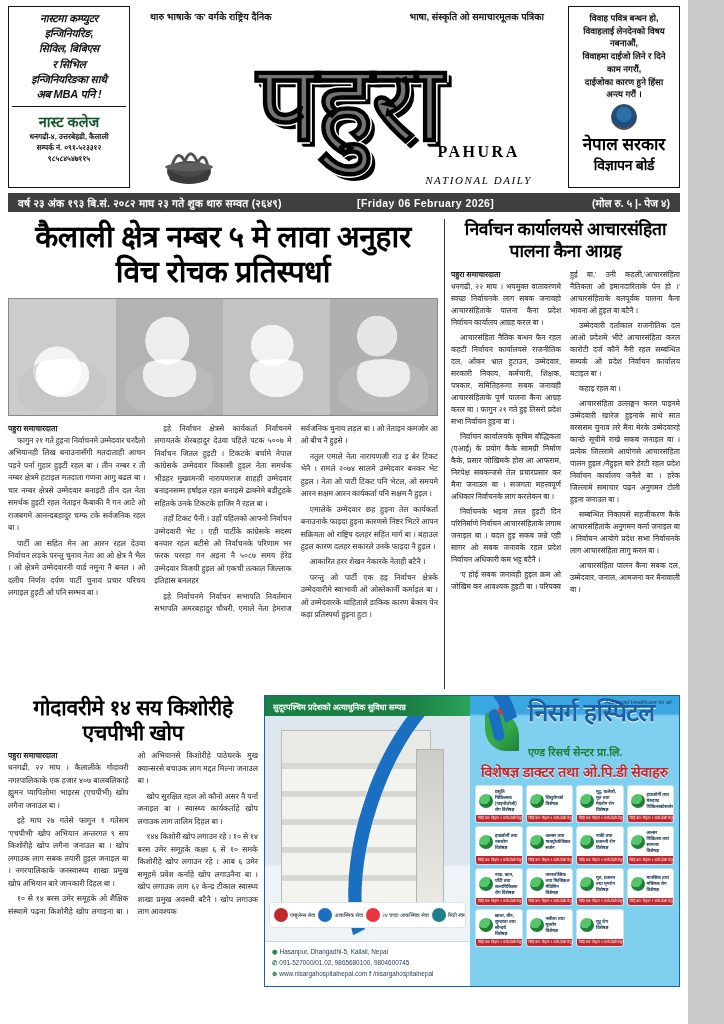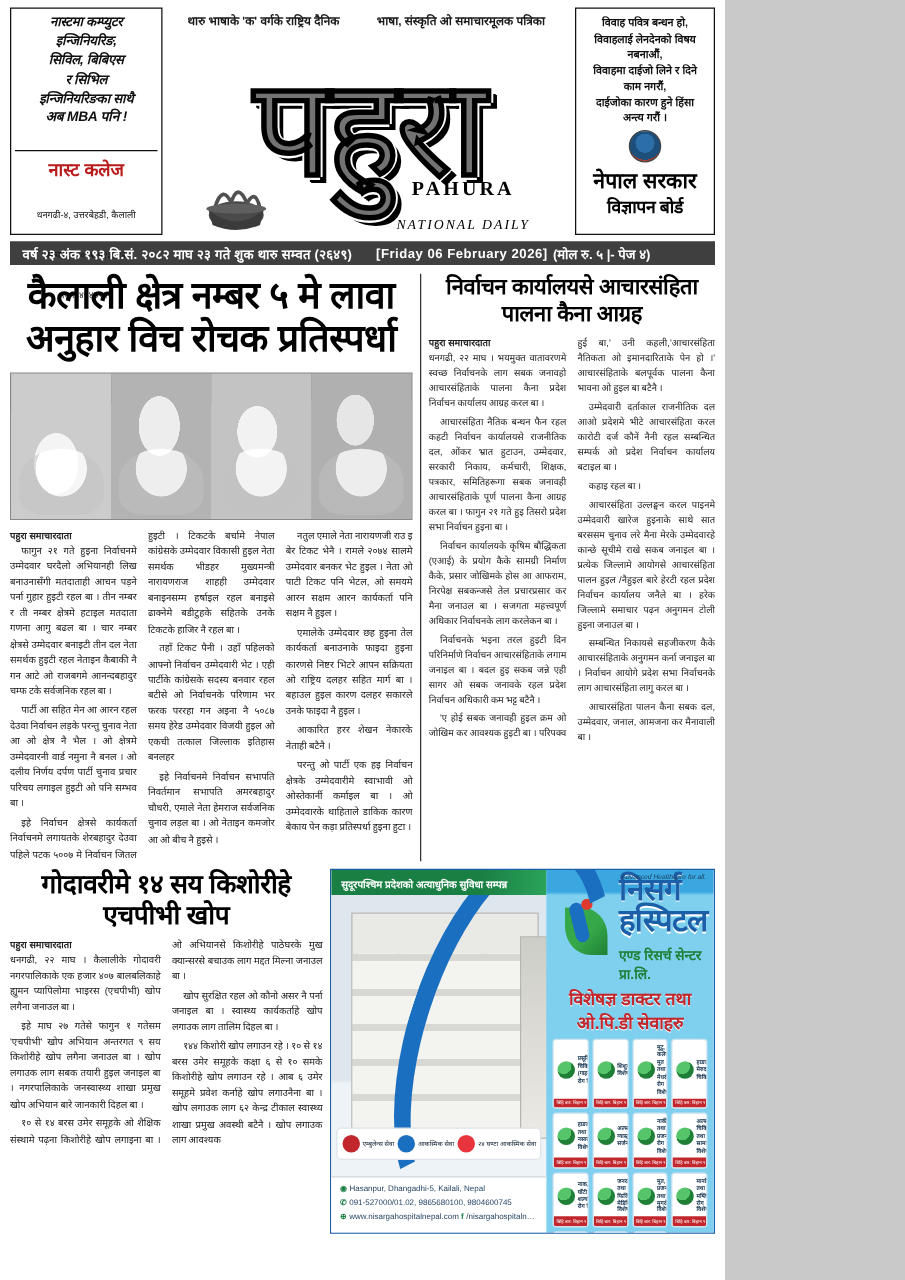--- a/index.html
+++ b/index.html
@@ -4,21 +4,21 @@
 <style>
   * { box-sizing: border-box; }
   html, body {
     margin: 0; padding: 0;
     background: #c9c9c9;
   }
   body {
     font-family: "Liberation Sans", sans-serif;
   }
   .page {
-    width: 580px; height: 1024px;
+    width: 688px; height: 1024px;
     background: #ffffff;
     position: relative;
     overflow: hidden;
     padding: 6px 8px;
   }
 
   
   .masthead {
     display: flex;
     align-items: stretch;
@@ -39,31 +39,30 @@
     font-weight: bold;
     font-size: 10.5px;
     line-height: 1.45;
     color: #111;
     letter-spacing: -.2px;
   }
   .ad-left-line.mba { font-size: 11px; }
   .ad-left-name {
     font-weight: bold;
     font-size: 14.5px;
-    margin-top: 17px;
+    margin-top: 3px;
     border-top: 1.2px solid #111;
     padding-top: 4px;
-    color: #b91c1c;
+    color: #14532d;
   }
   .ad-left-addr {
     font-size: 7.4px;
     line-height: 1.5;
     color: #111;
-    font-weight: normal;
-    margin-top: 21px;
+    font-weight: bold;
   }
 
   .masthead-center {
     flex: 1;
     position: relative;
     display: flex;
     flex-direction: column;
     padding: 0 6px;
   }
   .tagline-row {
@@ -164,21 +163,21 @@
     height: 19px;
     display: flex;
     align-items: center;
     font-size: 10.5px;
     font-weight: bold;
     padding: 0 10px;
     gap: 0;
   }
   .info-left { flex: 0 0 52%; letter-spacing: .2px; }
   .info-mid  { flex: 0 0 26%; font-family: "Liberation Sans", sans-serif; letter-spacing: .4px; }
-  .info-right{ flex: 1; text-align: left; }
+  .info-right{ flex: 1; text-align: right; }
 
   
   .content {
     display: flex;
     margin-top: 7px;
     gap: 6px;
     height: 470px;
   }
   .col-main { flex: 1; }
   .col-right {
@@ -429,21 +428,21 @@
     font-weight: bold;
     color: #1b5fa8;
     line-height: 1;
     letter-spacing: -.6px;
     text-shadow: 0 1px 0 #fff;
   }
   .brand-text .brand-sub {
     font-size: 11px;
     font-weight: bold;
     color: #1f7f36;
-    margin-top: 6px;
+    margin-top: 19px;
   }
   .brand-tag {
     position: absolute;
     right: 6px; top: 3px;
     font-size: 5.4px;
     font-style: italic;
     color: #1b3b5c;
   }
   .svc-title {
     text-align: center;

